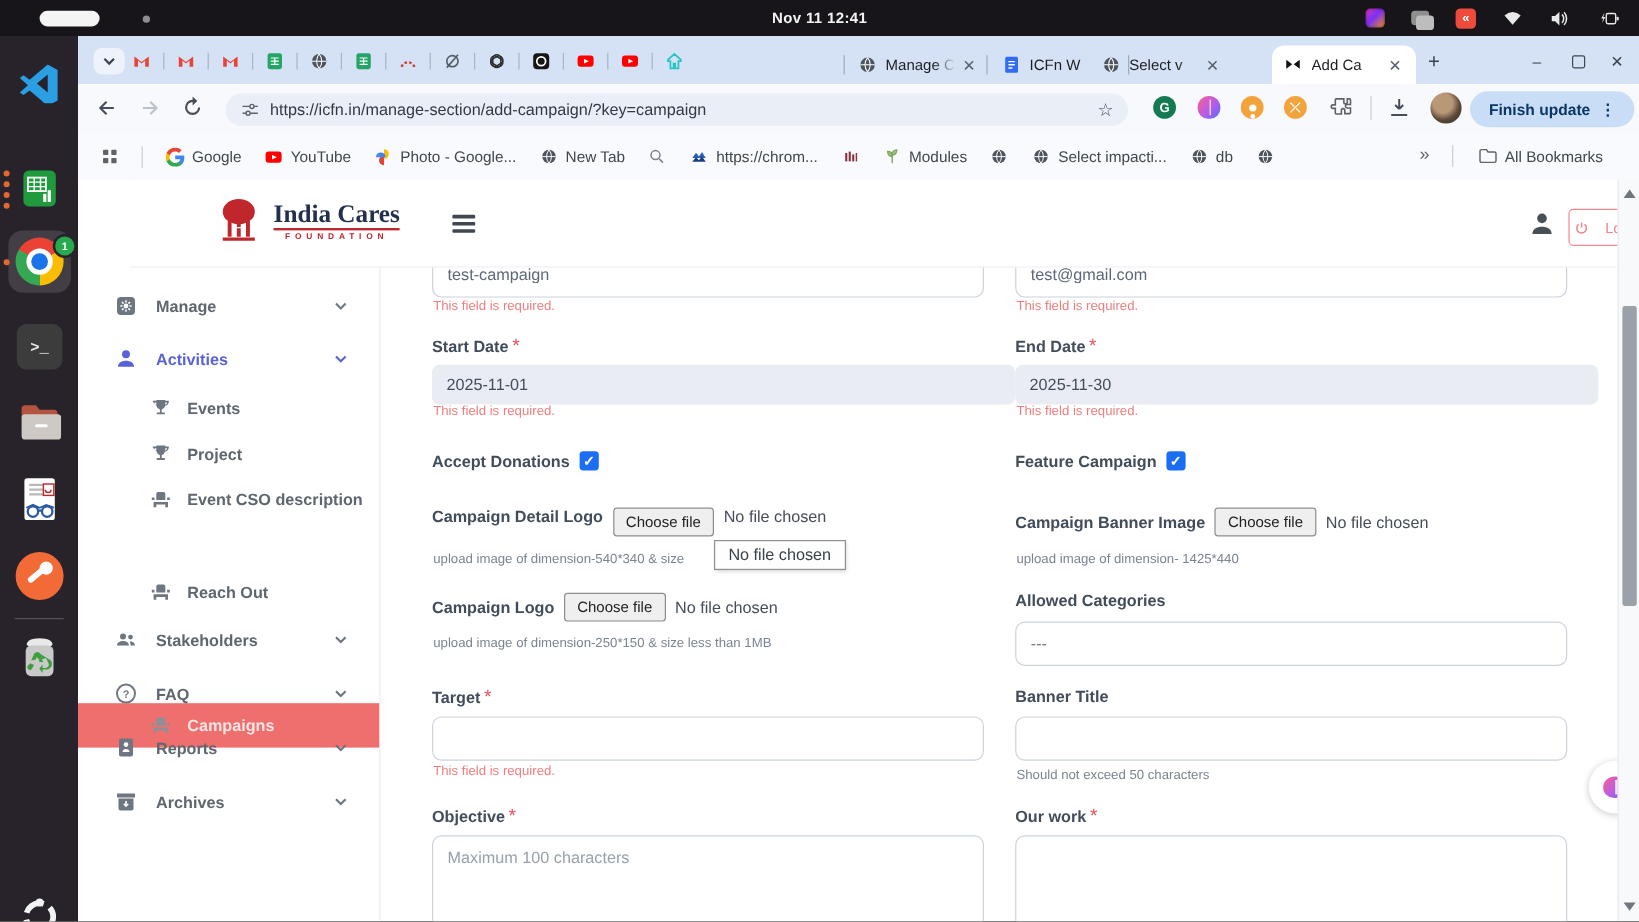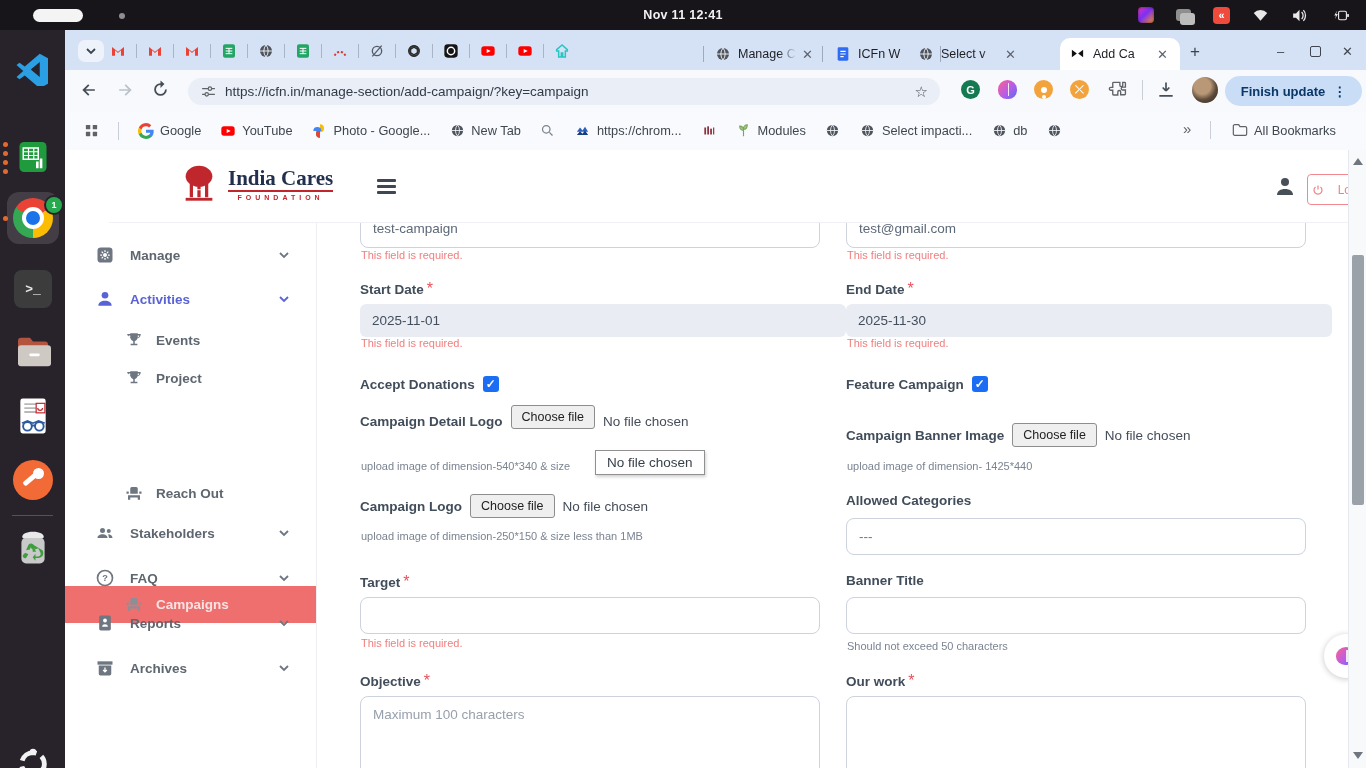--- a/index.html
+++ b/index.html
@@ -558,21 +558,21 @@
     <div class="a dinput" style="left:295px;top:154px;width:462px;height:33px">
       <span>2025-11-01</span>
       </div>
     <div class="a ferr" style="left:296px;top:187px">This field is required.</div>
 
     <div class="a" style="left:295px;top:226px;display:flex;align-items:center">
       <span class="flabel">Accept Donations</span>
       <span class="chk">✓</span>
       </div>
 
-    <div class="a" style="left:295px;top:255px;display:flex;align-items:flex-end">
+    <div class="a" style="left:295px;top:273px;display:flex;align-items:flex-start">
       <span class="flabel">Campaign Detail Logo</span>
       <span class="filebtn">Choose file</span>
       <span class="filestat">No file chosen</span>
       </div>
     <div class="a fhelp" style="left:296px;top:310px">upload image of dimension-540*340 &amp; size</div>
     <div class="a tooltip" style="left:530px;top:300px">No file chosen</div>
 
     <div class="a" style="left:295px;top:344px;display:flex;align-items:center">
       <span class="flabel">Campaign Logo</span>
       <span class="filebtn">Choose file</span>
@@ -662,20 +662,28 @@
         </span>
       <span>Events</span>
     </div>
     <div class="a srow sub" style="top:215px">
       <span class="ic">
           <svg viewBox="0 0 24 24" width="18" height="18">
             <path d="M7 3h10v1h4c0 3-1.5 5.2-4.2 5.8A5.5 5.5 0 0 1 13 13.7V17h3.5v2h-9v-2H11v-3.3A5.5 5.5 0 0 1 7.2 9.8C4.5 5.2 3 7 3 4h4zM5 6c.2 1.2.9 2.3 2 2.7V6zm14 0h-2v2.7c1.1-.4 1.8-1.5 2-2.7z" fill="currentColor"></path>
           </svg>
         </span>
       <span>Project</span>
+    </div>
+    <div class="a srow sub" style="top:253px">
+      <span class="ic">
+          <svg viewBox="0 0 24 24" width="18" height="18">
+            <path d="M17 13H7V6a2 2 0 0 1 2-2h6a2 2 0 0 1 2 2zM4 21v-6h16v6h-3v-3H7v3zM2 10h3v3H2zm17 0h3v3h-3z" fill="currentColor"></path>
+          </svg>
+        </span>
+      <span>Event CSO description</span>
     </div>
     <div class="a ssel">
       <div class="a srow sub">
         <span class="ic">
             <svg viewBox="0 0 24 24" width="18" height="18">
               <path d="M17 13H7V6a2 2 0 0 1 2-2h6a2 2 0 0 1 2 2zM4 21v-6h16v6h-3v-3H7v3zM2 10h3v3H2zm17 0h3v3h-3z" fill="currentColor"></path>
             </svg>
           </span>
         <span>Campaigns</span>
       </div>

